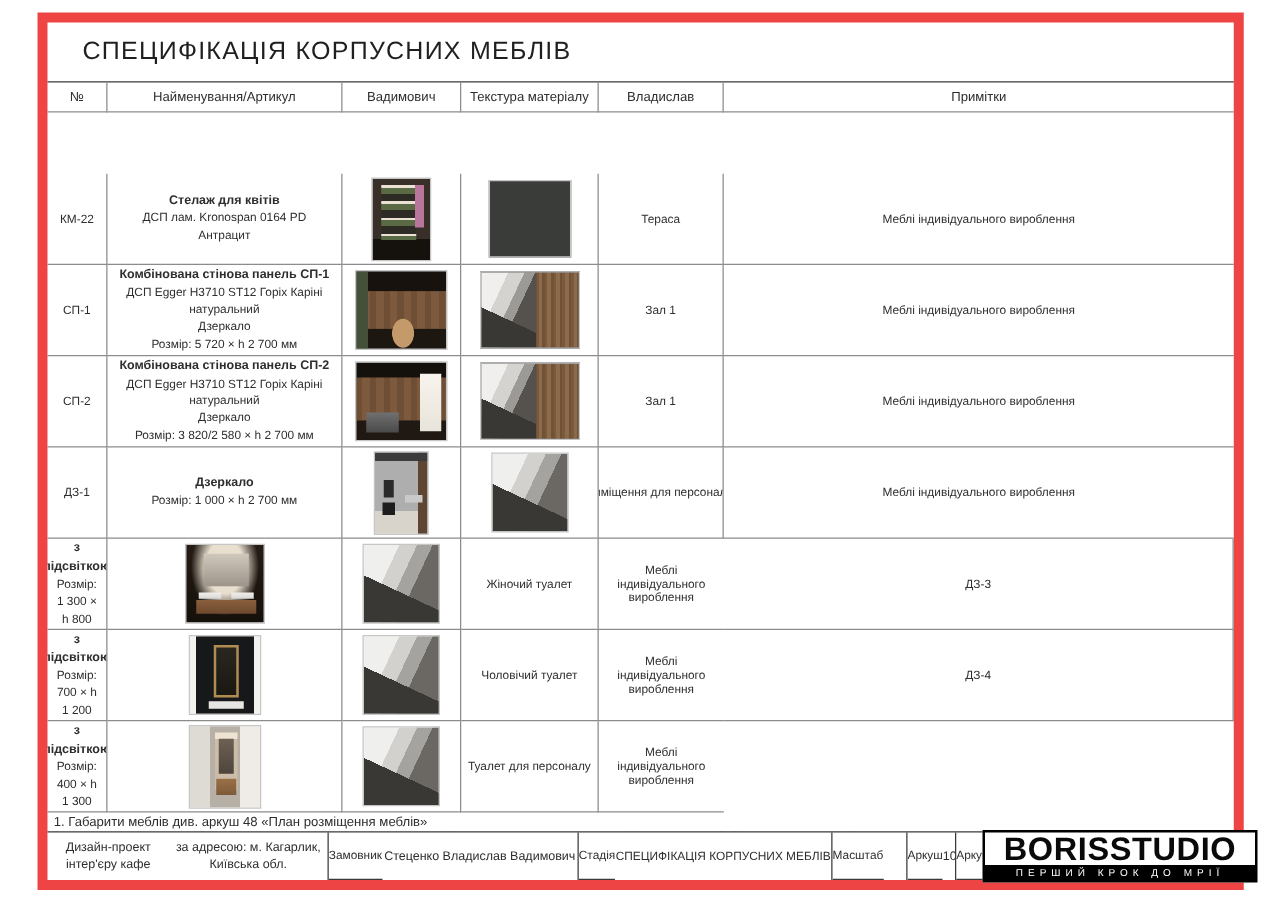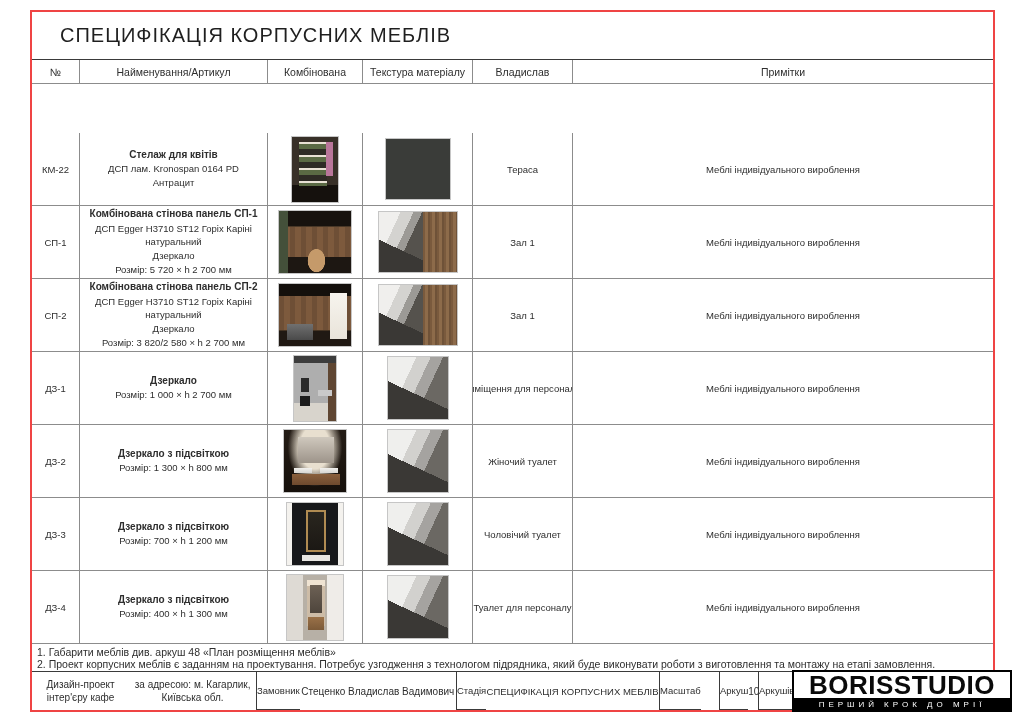--- a/index.html
+++ b/index.html
@@ -1,20 +1,20 @@
 <!DOCTYPE html>
 <html><head>
 <meta charset="utf-8">
 <style>
   * { margin:0; padding:0; box-sizing:border-box; }
   html,body { width:1024px; height:724px; background:#ffffff; overflow:hidden;
               font-family:"Liberation Sans", sans-serif; color:#2e2e2e; }
 
   .sheet { position:absolute; left:30px; top:10px; width:965px; height:702px;
-           border:2px solid #ef4444; display:flex; flex-direction:column; background:#fff; }
+           border:8px solid #ef4444; display:flex; flex-direction:column; background:#fff; }
 
   
   .titlebar { height:48px; flex:0 0 48px; border-bottom:1px solid #3a3a3a;
               display:flex; align-items:center; padding-left:28px; }
   .titlebar h1 { font-size:20px; font-weight:400; letter-spacing:1px; color:#1f1f1f; }
 
   
   .spec { display:grid; grid-template-columns:48px 188px 95px 110px 100px 1fr;
           grid-auto-rows:73px; }
   .spec .hc { height:24px; font-size:10.5px; }
@@ -118,21 +118,21 @@
 <div class="sheet">
 
   <div class="titlebar">
     <h1>СПЕЦИФІКАЦІЯ КОРПУСНИХ МЕБЛІВ</h1>
   </div>
 
   <div class="spec">
 
     <div class="c hc">№</div>
     <div class="c hc">Найменування/Артикул</div>
-    <div class="c hc">Комбінована</div>
+    <div class="c hc">Вадимович</div>
     <div class="c hc">Текстура матеріалу</div>
     <div class="c hc">Владислав</div>
     <div class="c hc last">Примітки</div>
 
     <div class="c idcell">КМ-22</div>
     <div class="c namecell">
       <div class="iname">Стелаж для квітів</div>
       <div class="idet">ДСП лам. Kronospan 0164 PD Антрацит</div>
     </div>
     <div class="c">
@@ -183,21 +183,20 @@
     </div>
     <div class="c">
         <div class="thumb pic4"></div>
       </div>
     <div class="c">
         <div class="thumb texM"></div>
       </div>
     <div class="c roomcell">Приміщення для персоналу 3</div>
     <div class="c notecell last">Меблі індивідуального вироблення</div>
 
-    <div class="c idcell">ДЗ-2</div>
     <div class="c namecell">
       <div class="iname">Дзеркало з підсвіткою</div>
       <div class="idet">Розмір: 1 300 × h 800 мм</div>
     </div>
     <div class="c">
         <div class="thumb pic5"></div>
       </div>
     <div class="c">
         <div class="thumb texM"></div>
       </div>

